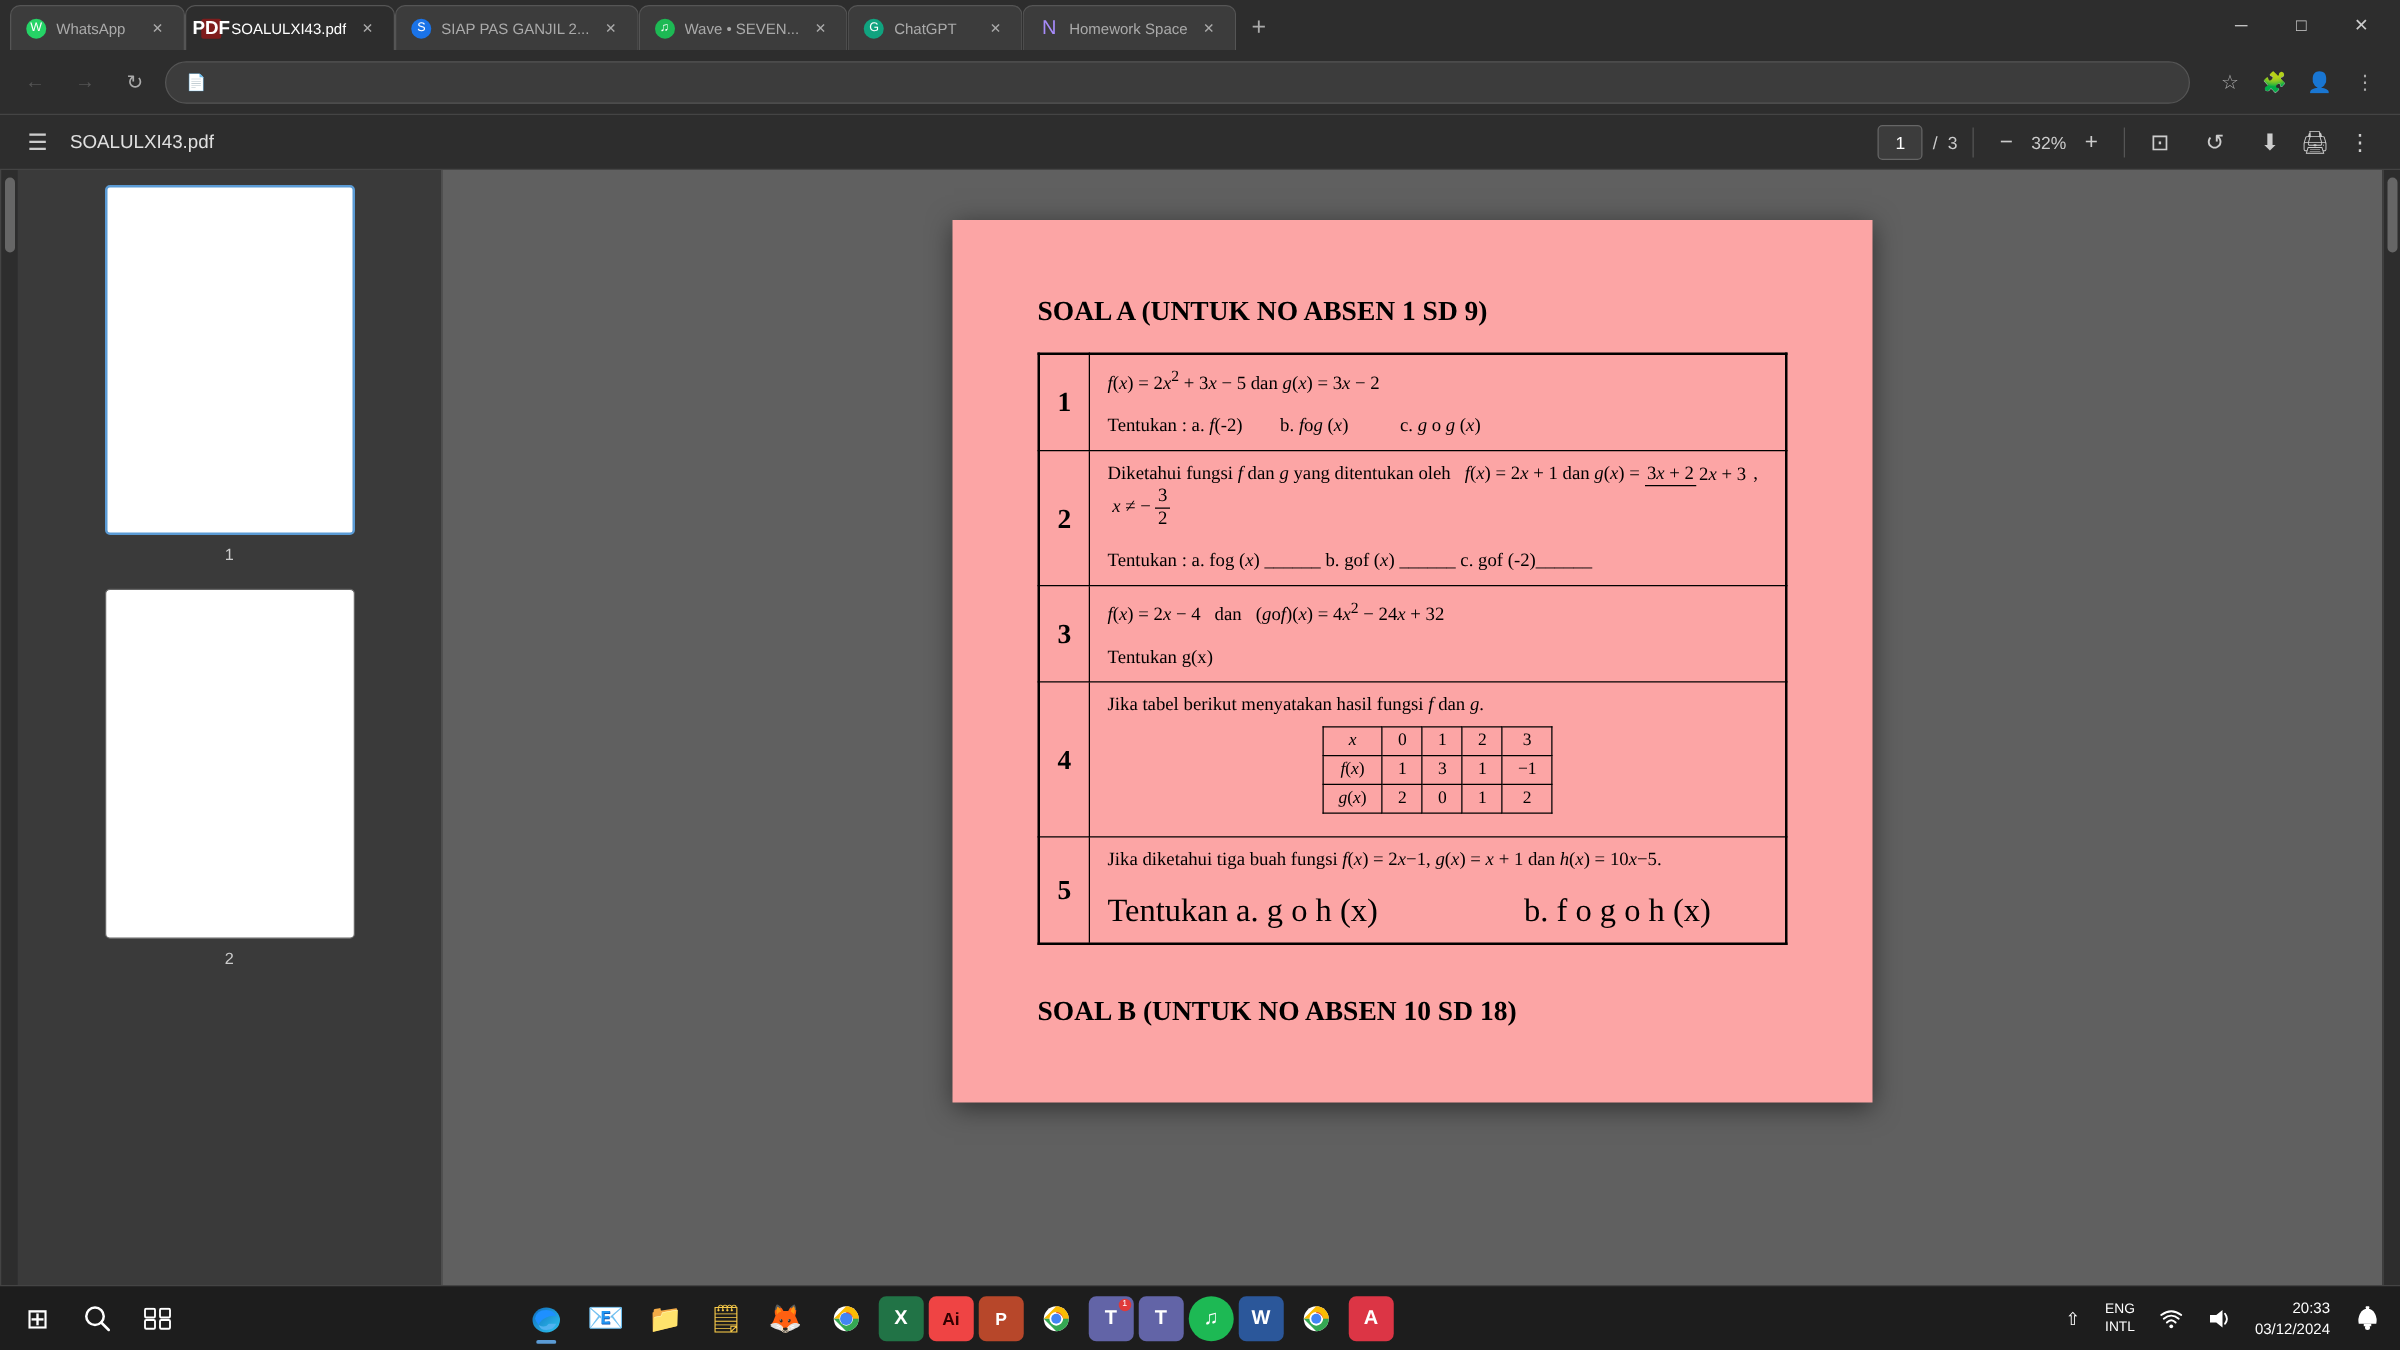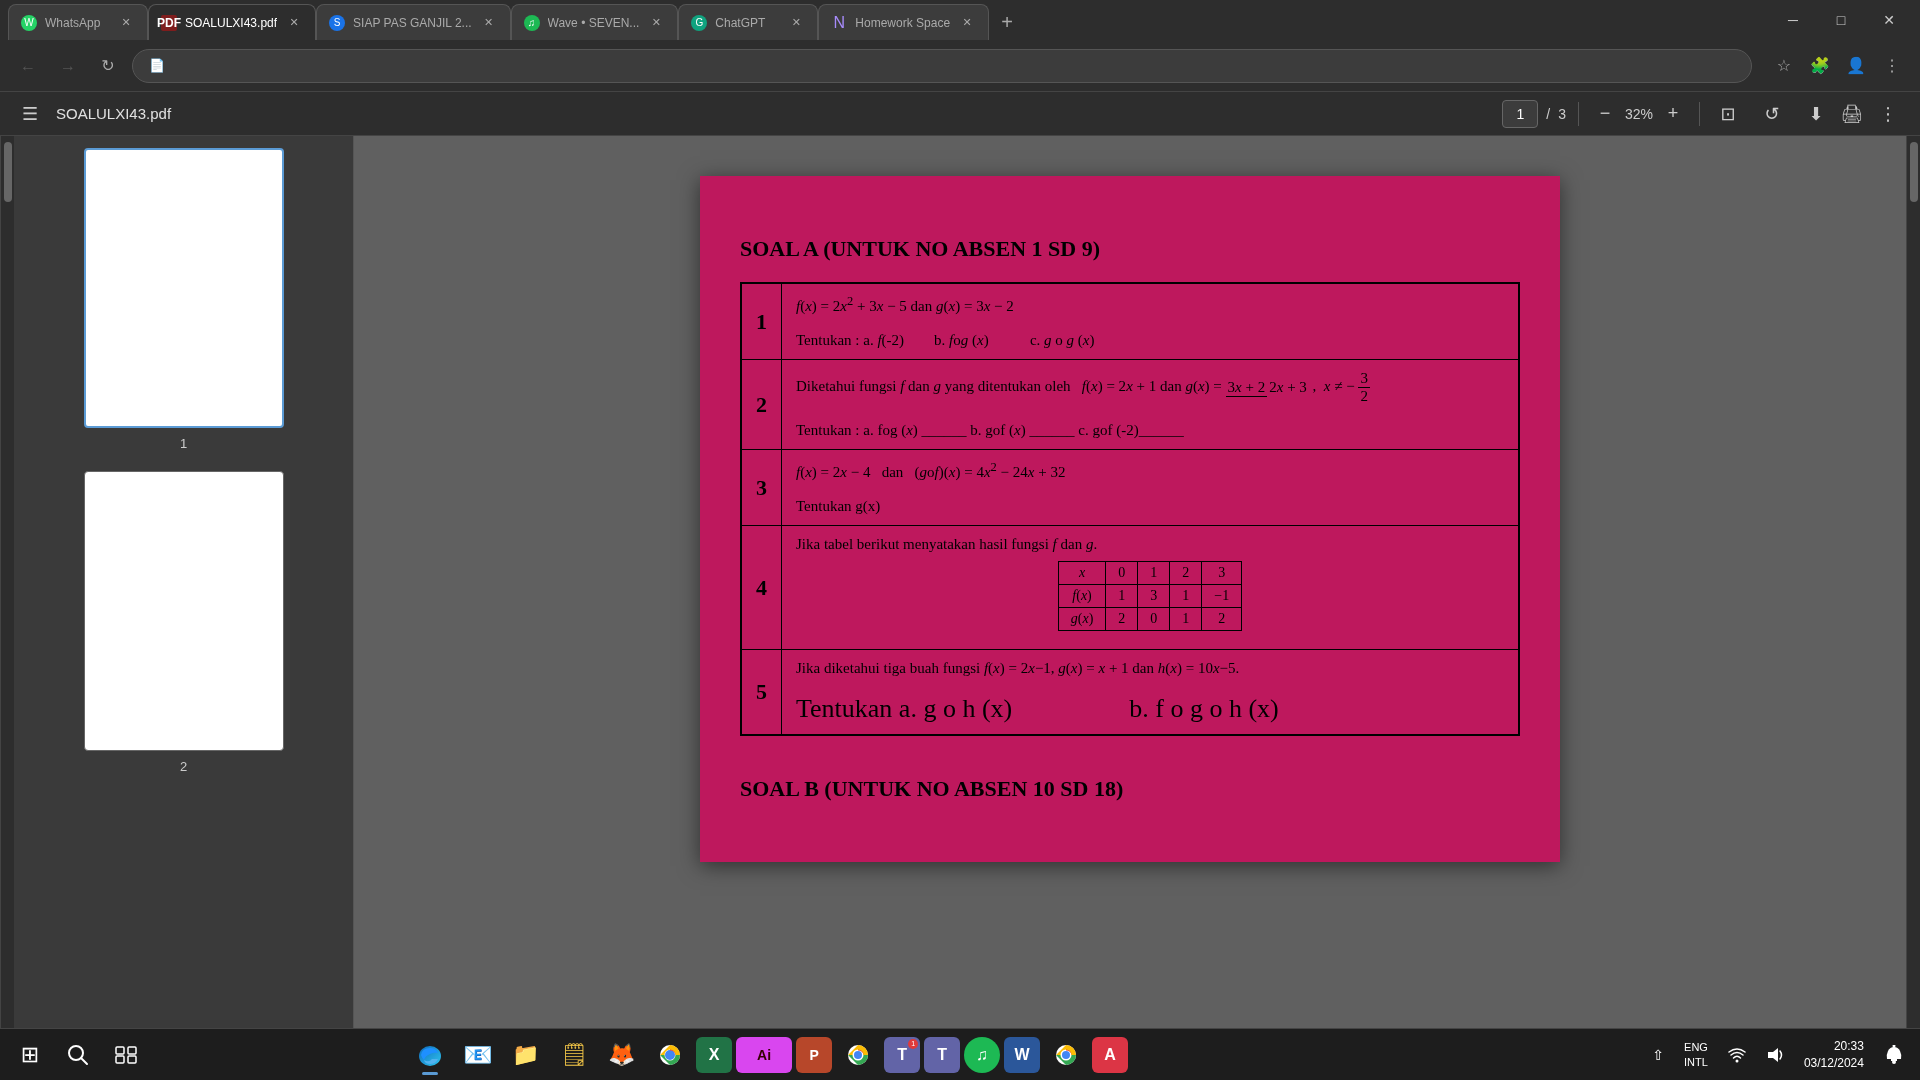--- a/index.html
+++ b/index.html
@@ -310,23 +310,23 @@
       display: flex;
       flex-direction: column;
       align-items: center;
       padding: 40px 60px;
     }
     .pdf-content::-webkit-scrollbar { width: 14px; }
     .pdf-content::-webkit-scrollbar-track { background: #505050; }
     .pdf-content::-webkit-scrollbar-thumb { background: #888; border-radius: 4px; }
 
     .pdf-page {
-      background: #be185d;
-      width: 860px;
-      padding: 60px 40px;
+      background: #fca5a5;
+      width: 736px;
+      padding: 60px 68px;
       box-shadow: 0 4px 20px rgba(0,0,0,0.5);
       font-family: 'Times New Roman', Times, serif;
       color: #000;
     }
 
     .soal-title {
       font-size: 22px;
       font-weight: bold;
       text-align: left;
       margin-bottom: 20px;
@@ -472,21 +472,21 @@
       width: 36px; height: 44px;
       display: flex; align-items: center; justify-content: center;
       cursor: pointer;
       border-radius: 4px;
       color: #fff;
       font-size: 18px;
     }
 
     
     .favicon-whatsapp { background: #25D366; color: white; border-radius: 50%; font-size: 10px; }
-    .favicon-pdf { background: #7f1d1d; color: white; font-size: 12px; font-weight: bold; }
+    .favicon-pdf { background: #7f1d1d; color: white; font-size: 15px; font-weight: bold; }
     .favicon-blue { background: #1a73e8; color: white; border-radius: 50%; font-size: 10px; }
     .favicon-spotify { background: #1DB954; color: white; border-radius: 50%; font-size: 10px; }
     .favicon-chatgpt { background: #10a37f; color: white; border-radius: 50%; font-size: 10px; }
     .favicon-homework { color: #a78bfa; font-size: 16px; }
 
     
     em { font-style: italic; }
     
     .fraction {
       display: inline-block;
@@ -789,21 +789,21 @@
         <path d="M3 13 L13 3 A10 10 0 0 1 23 13L18.5 13 A5.5 5.5 0 0 0 7.5 13Z" fill="#fbbc04"></path>
         <path d="M13 23 L3 13 L7.5 13 A5.5 5.5 0 0 0 18.5 13 L23 13 A10 10 0 0 1 13 23Z" fill="#34a853"></path>
         <circle cx="13" cy="13" r="4" fill="#4285f4"></circle>
       </svg>
     </div>
 
     <div class="taskbar-app" style="background:#217346;border-radius:6px;width:36px;height:36px;">
       <span style="color:white;font-weight:bold;font-size:16px;">X</span>
     </div>
 
-    <div class="taskbar-app" style="background:#d946ef;border-radius:6px;width:56px;height:36px;">
+    <div class="taskbar-app" style="background:#ef4444;border-radius:6px;width:36px;height:36px;">
       <span style="color:#330000;font-weight:bold;font-size:14px;">Ai</span>
     </div>
 
     <div class="taskbar-app" style="background:#b7472a;border-radius:6px;width:36px;height:36px;">
       <span style="color:white;font-weight:bold;font-size:14px;">P</span>
     </div>
 
     <div class="taskbar-app">
       <svg width="26" height="26" viewBox="0 0 26 26">
         <circle cx="13" cy="13" r="10" fill="white"></circle>

